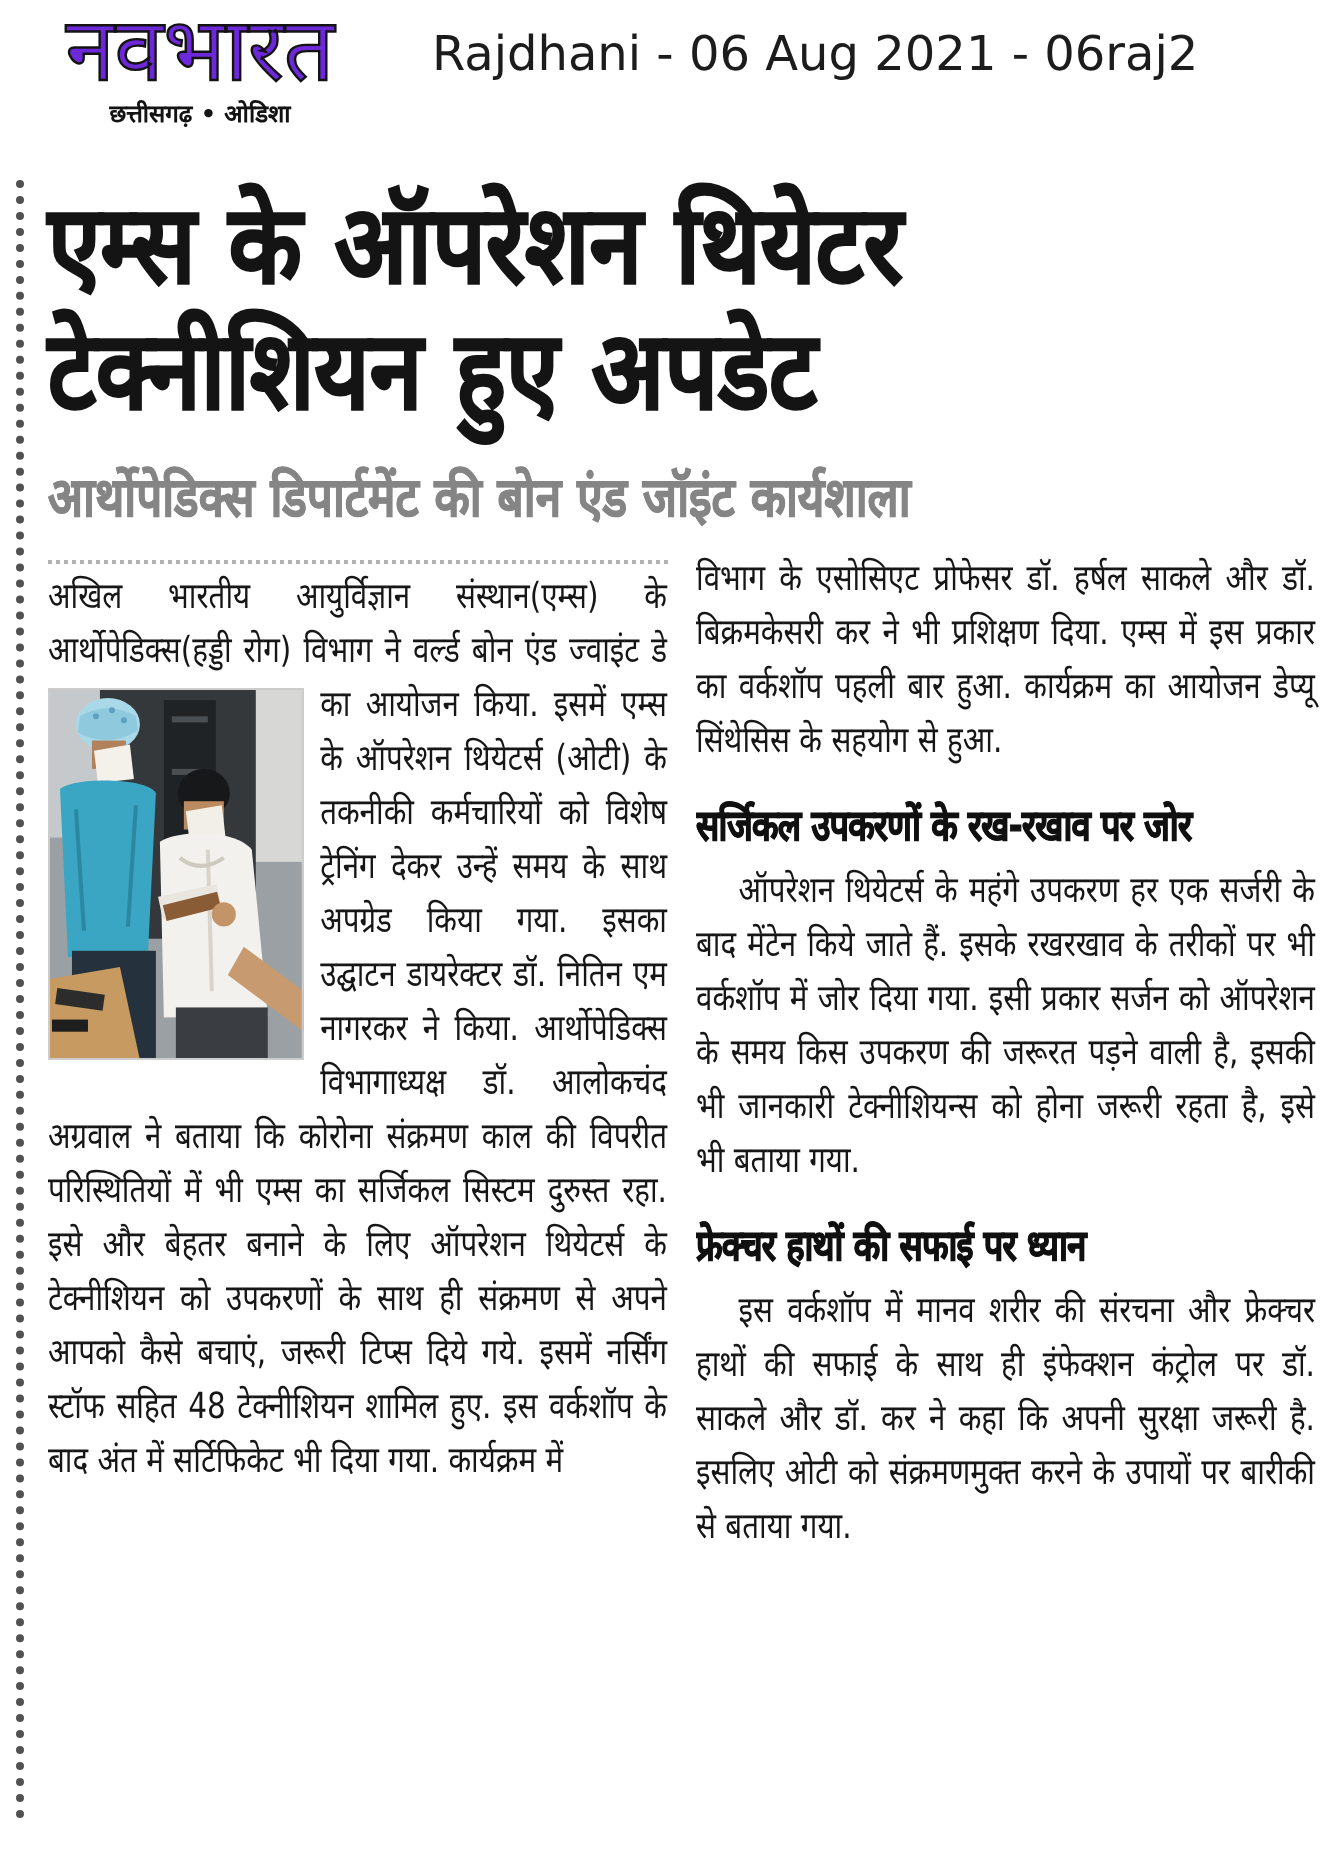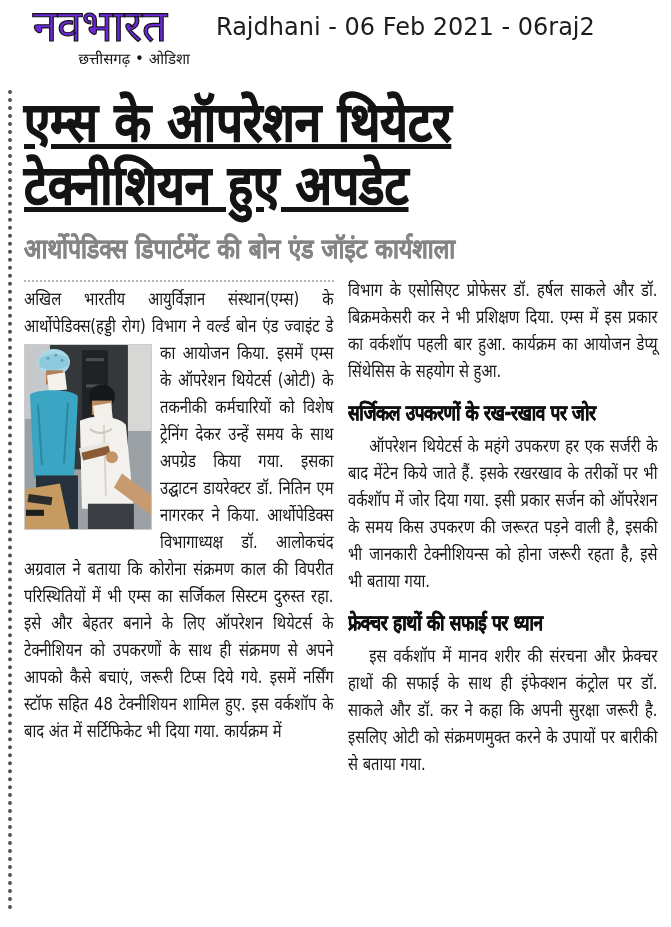--- a/index.html
+++ b/index.html
@@ -4,26 +4,26 @@
 <style>
   html,body { margin:0; padding:0; background:#ffffff; }
   .page {
     position:relative; width:671px; height:927px; background:#ffffff;
     overflow:hidden; font-family:"DejaVu Sans", sans-serif; color:#151515;
   }
   
   .masthead { position:absolute; left:10px; top:2px; width:180px; text-align:center; }
   .logo { font-size:44px; font-weight:normal; color:#6d28d9; line-height:1.08;
           -webkit-text-stroke:1.2px #131313; white-space:nowrap; }
-  .logo-sub { font-size:15px; font-weight:normal; color:#131313; margin-top:-2px; white-space:nowrap;text-align:right; }
+  .logo-sub { font-size:12px; font-weight:bold; color:#131313; margin-top:-2px; white-space:nowrap; }
   .scan-caption { position:absolute; left:216px; top:13px; font-size:24px; color:#1c1c1c; }
   
   .clip { position:absolute; left:8px; top:90px; width:657px; height:820px;
           border-left:4px dotted #515151; padding:2px 8px 0 12px; box-sizing:border-box; }
-  .headline { margin:0 0 6px 0; font-weight:bold; color:#141414;text-decoration:underline; }
+  .headline { margin:0 0 6px 0; font-weight:bold; color:#141414; }
   .headline .line { display:block; white-space:nowrap; font-size:54px; line-height:1.16;
           transform:scaleX(0.88); transform-origin:left center; -webkit-text-stroke:1px #141414; }
   .subheadline { margin:12px 0 8px 0; font-size:27px; font-weight:bold; color:#858585;
           white-space:nowrap; transform:scaleX(0.85); transform-origin:left center;
           -webkit-text-stroke:0.4px #858585; }
   .columns { display:flex; gap:14px; margin-top:10px; }
   .col { width:312px; }
   
   .byline { font-size:19px; font-weight:bold; color:#1c1c1c; white-space:nowrap; }
   .byline .sep-icon { display:inline-block; vertical-align:-1px; margin:0 6px; }
@@ -43,21 +43,21 @@
 </head>
 <body>
 
 <div class="page">
 
   <div class="masthead">
     <div class="logo">नवभारत</div>
     <div class="logo-sub">छत्तीसगढ़ • ओडिशा</div>
   </div>
 
-  <div class="scan-caption">Rajdhani - 06 Feb 2021 - 06raj2</div>
+  <div class="scan-caption">Rajdhani - 06 Aug 2021 - 06raj2</div>
 
   <div class="clip">
 
     <h1 class="headline">
       <span class="line">एम्स के ऑपरेशन थियेटर</span>
       <span class="line">टेक्नीशियन हुए अपडेट</span>
     </h1>
 
     <h2 class="subheadline">आर्थोपेडिक्स डिपार्टमेंट की बोन एंड जॉइंट कार्यशाला</h2>
 

